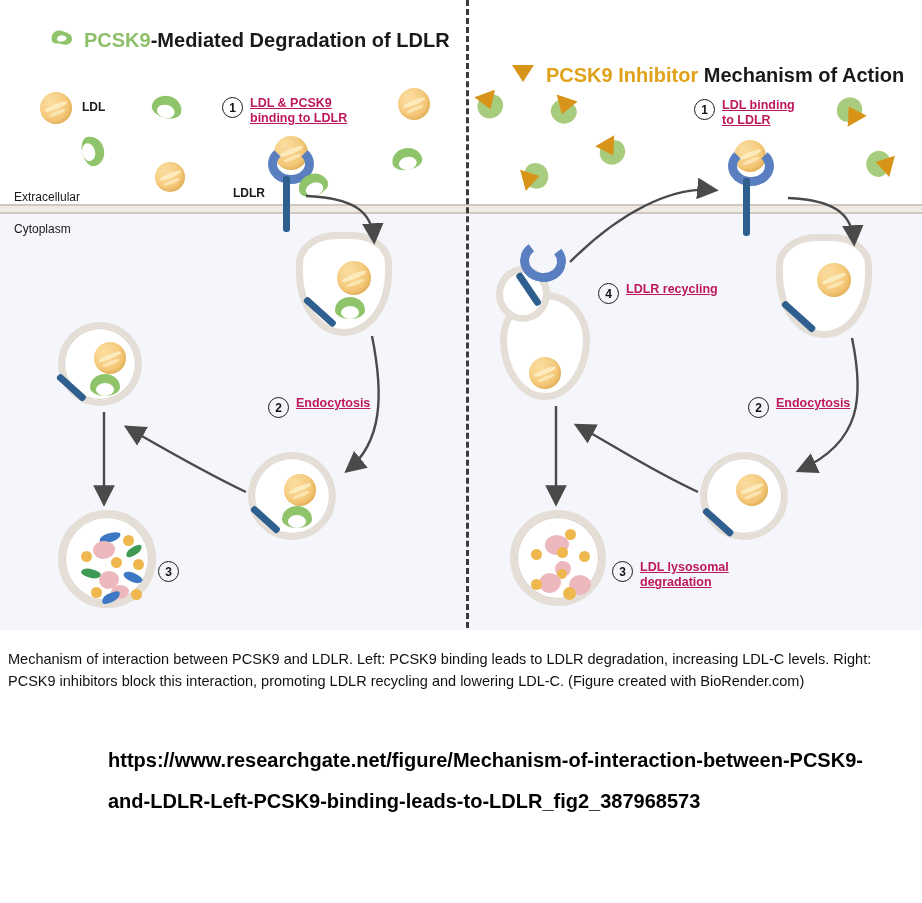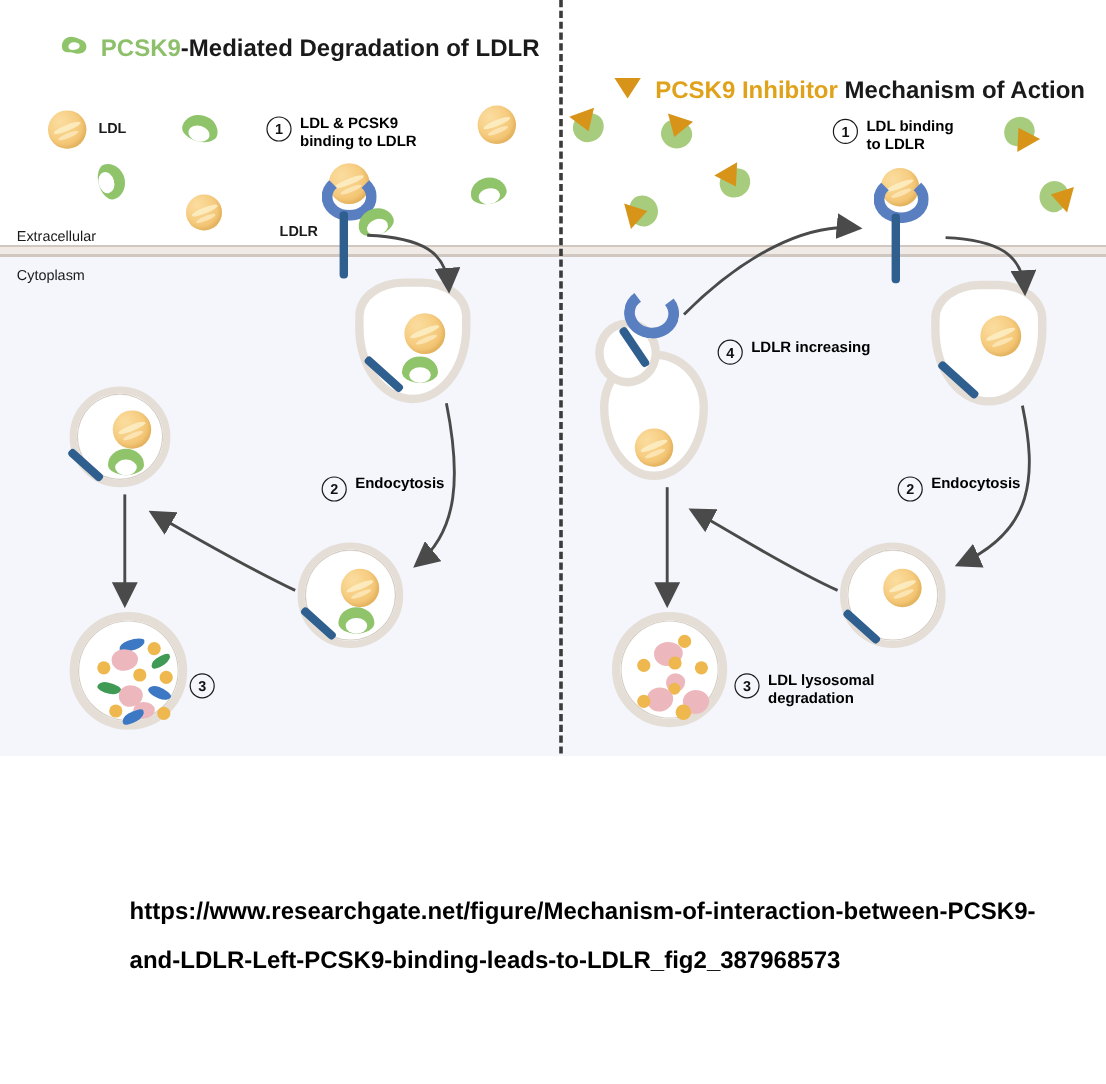--- a/index.html
+++ b/index.html
@@ -65,21 +65,21 @@
   .frag-orange{background:#eeb84f;border-radius:50%;}
   .frag-pink{background:#edb8bd;border-radius:48% 52% 55% 45%/50% 45% 55% 50%;}
   .frag-blue{background:#3d78c4;border-radius:40% 60% 45% 55%/55% 45% 55% 45%;}
   .frag-green{background:#3f9a56;border-radius:40% 60% 45% 55%/55% 45% 55% 45%;}
 
   
   .step{position:absolute;display:flex;align-items:flex-start;gap:7px;white-space:nowrap;}
   .step .num{flex:0 0 auto;width:19px;height:19px;border:1.6px solid #1a1a1a;border-radius:50%;
              font-size:12px;font-weight:bold;color:#111;display:flex;align-items:center;
              justify-content:center;line-height:1;margin-top:1px;}
-  .step .txt{font-size:12.5px;font-weight:bold;color:#000000;line-height:1.22;}
+  .step .txt{font-size:12.5px;font-weight:bold;color:#be185d;line-height:1.22;text-decoration:underline;}
 
   .plainlabel{position:absolute;font-size:12px;color:#1a1a1a;white-space:nowrap;}
   .plainlabel.bold{font-weight:bold;}
 
   
   .arrows{position:absolute;left:0;top:0;width:922px;height:630px;pointer-events:none;}
 
   
   .caption{position:absolute;left:8px;top:648px;width:900px;
            font-size:14.5px;color:#111;line-height:1.55;}
@@ -248,21 +248,21 @@
     </div>
     <div style="position:absolute;left:496px;top:266px;width:54px;height:56px;
                 background:#ffffff;border:7px solid #e4ded7;box-sizing:border-box;border-radius:50%;"></div>
     <div class="ldlr" style="left:512px;top:240px;width:60px;height:70px;">
       <div class="cup" style="left:8px;top:0px;width:46px;height:42px;transform:rotate(8deg);"></div>
       <div style="position:absolute;left:6px;top:30px;width:38px;height:7px;background:#2f5f8f;border-radius:3px;transform:rotate(56deg);transform-origin:left center;"></div>
     </div>
 
     <div class="step" style="left:598px;top:282px;">
       <span class="num">4</span>
-      <span class="txt">LDLR increasing</span>
+      <span class="txt">LDLR recycling</span>
     </div>
 
     <div class="vesicle" style="left:510px;top:510px;width:96px;height:96px;border-width:7px;">
       <div class="frag frag-pink" style="left:28px;top:18px;width:24px;height:20px;"></div>
       <div class="frag frag-orange" style="left:14px;top:32px;width:11px;height:11px;"></div>
       <div class="frag frag-orange" style="left:48px;top:12px;width:11px;height:11px;"></div>
       <div class="frag frag-orange" style="left:40px;top:30px;width:11px;height:11px;"></div>
       <div class="frag frag-orange" style="left:62px;top:34px;width:11px;height:11px;"></div>
       <div class="frag frag-pink" style="left:38px;top:44px;width:16px;height:16px;"></div>
       <div class="frag frag-orange" style="left:40px;top:52px;width:10px;height:10px;"></div>
@@ -298,16 +298,17 @@
 
       <path d="M852,338 C864,396 862,442 800,470" stroke="#4a4a4a" stroke-width="2.4" fill="none" marker-end="url(#ah)"></path>
 
       <path d="M698,492 C650,470 608,442 578,426" stroke="#4a4a4a" stroke-width="2.4" fill="none" marker-end="url(#ah)"></path>
 
       <path d="M556,406 L556,502" stroke="#4a4a4a" stroke-width="2.4" fill="none" marker-end="url(#ah)"></path>
     </svg>
 
   </div>
 
+  <div class="caption">Mechanism of interaction between PCSK9 and LDLR. Left: PCSK9 binding leads to LDLR degradation, increasing LDL-C levels. Right: PCSK9 inhibitors block this interaction, promoting LDLR recycling and lowering LDL-C. (Figure created with BioRender.com)</div>
 
   <div class="url">https://www.researchgate.net/figure/Mechanism-of-interaction-between-PCSK9-and-LDLR-Left-PCSK9-binding-leads-to-LDLR_fig2_387968573</div>
 
 </div>
 
 </body></html>

